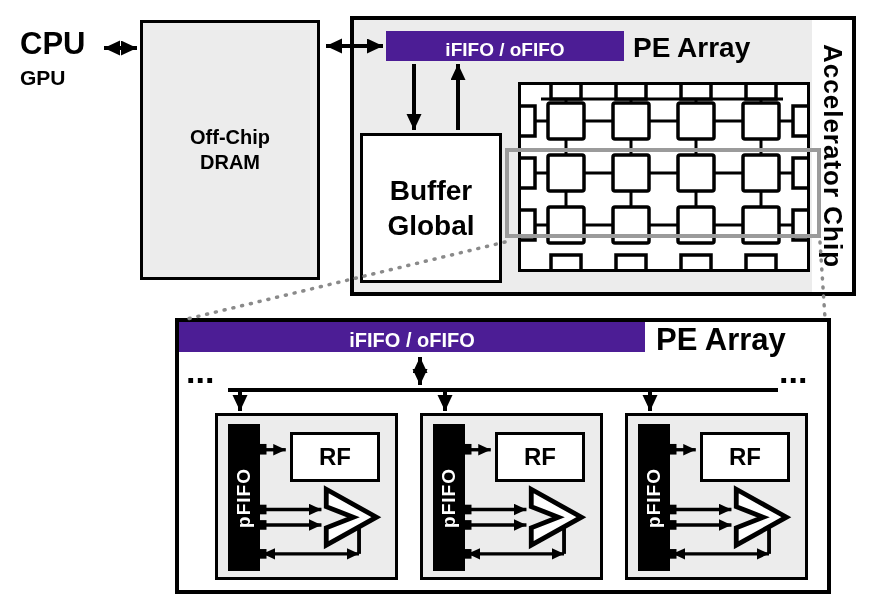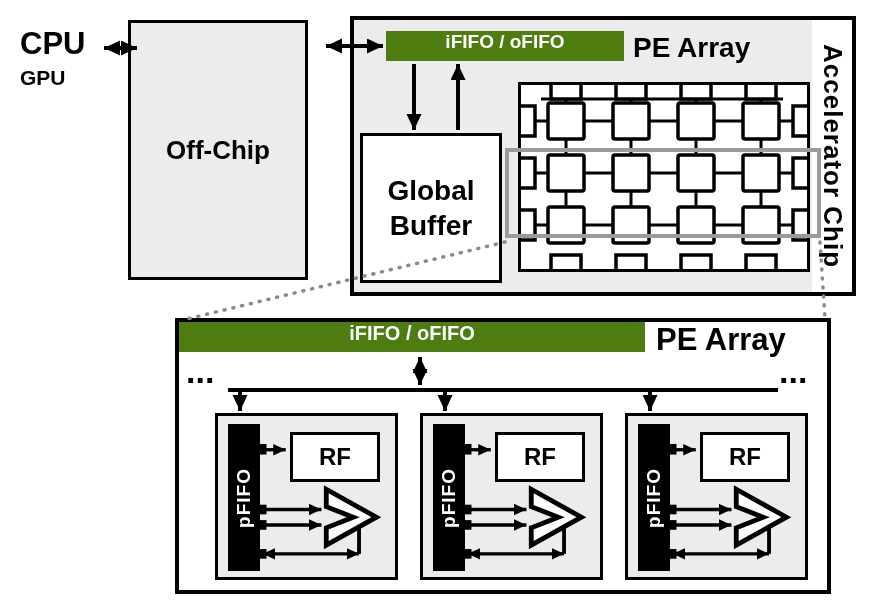--- a/index.html
+++ b/index.html
@@ -10,28 +10,28 @@
     text-decoration:underline;
   }
   .box { position:absolute; box-sizing:border-box; border:3px solid #000; background:#fff; }
   .txt { position:absolute; white-space:nowrap; }
 
   
   .cpu { left:20px; top:26px; font-size:31px; }
   .gpu { left:20px; top:66px; font-size:21px; }
 
   
-  .dram { left:128px; top:20px; width:180px; height:260px; background:#ececec;
+  .dram { left:140px; top:20px; width:180px; height:260px; background:#ececec;
           display:flex; flex-direction:column; align-items:center; justify-content:center;
-          font-size:26px; line-height:1.25; text-align:center; }
+          font-size:20px; line-height:1.25; text-align:center; }
 
   
   .chip { left:350px; top:16px; width:506px; height:280px; border-width:4px; background:#fff; }
   .chip-inner { position:absolute; left:354px; top:20px; width:458px; height:272px; background:#ececec; }
-  .bar { position:absolute; background:#4d7c0f; color:#fff; display:flex; align-items:flex-start; justify-content:center; }
+  .bar { position:absolute; background:#4c1d95; color:#fff; display:flex; align-items:flex-end; justify-content:center; }
   .top-bar { left:386px; top:31px; width:238px; height:30px; font-size:19px; }
   .chip-pearray { left:633px; top:32px; font-size:28px; }
   .gbuf { left:360px; top:133px; width:142px; height:150px;
           display:flex; flex-direction:column; align-items:center; justify-content:center;
           font-size:28px; line-height:1.25; text-align:center; }
   .pebox { left:518px; top:82px; width:292px; height:190px; background:#fff; }
   .pebox svg { display:block; width:100%; height:100%; }
   .chip-title { position:absolute; left:810px; top:20px; width:44px; height:272px;
                 display:flex; align-items:center; justify-content:center;
                 writing-mode:vertical-rl; font-size:26px; letter-spacing:1px; }
@@ -61,33 +61,34 @@
 </head>
 <body>
 
 <div class="canvas">
 
   <div class="txt cpu">CPU</div>
   <div class="txt gpu">GPU</div>
 
   <div class="dram box">
     <div>Off-Chip</div>
+    <div>DRAM</div>
   </div>
 
   <div class="box chip"></div>
   <div class="chip-inner"></div>
 
   <div class="bar top-bar">
     <span>iFIFO / oFIFO</span>
   </div>
   <div class="txt chip-pearray">PE Array</div>
 
   <div class="box gbuf">
+    <div>Buffer</div>
     <div>Global</div>
-    <div>Buffer</div>
   </div>
 
   <div class="box pebox">
     <svg viewBox="0 0 286 184">
       <g stroke="#000" stroke-width="3">
         <line x1="20" y1="14" x2="262" y2="14"></line>
         <line x1="45" y1="14" x2="45" y2="140"></line>
         <line x1="110" y1="14" x2="110" y2="140"></line>
         <line x1="175" y1="14" x2="175" y2="140"></line>
         <line x1="240" y1="14" x2="240" y2="140"></line>

